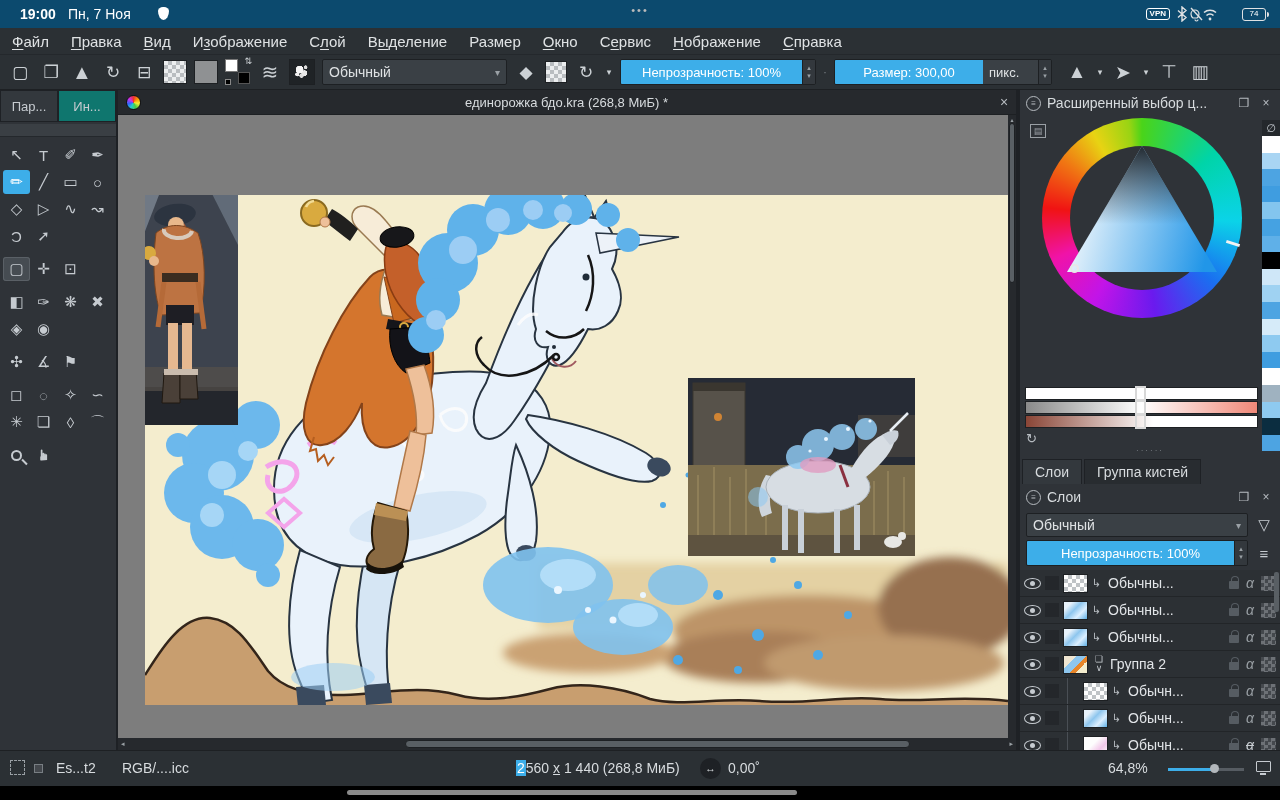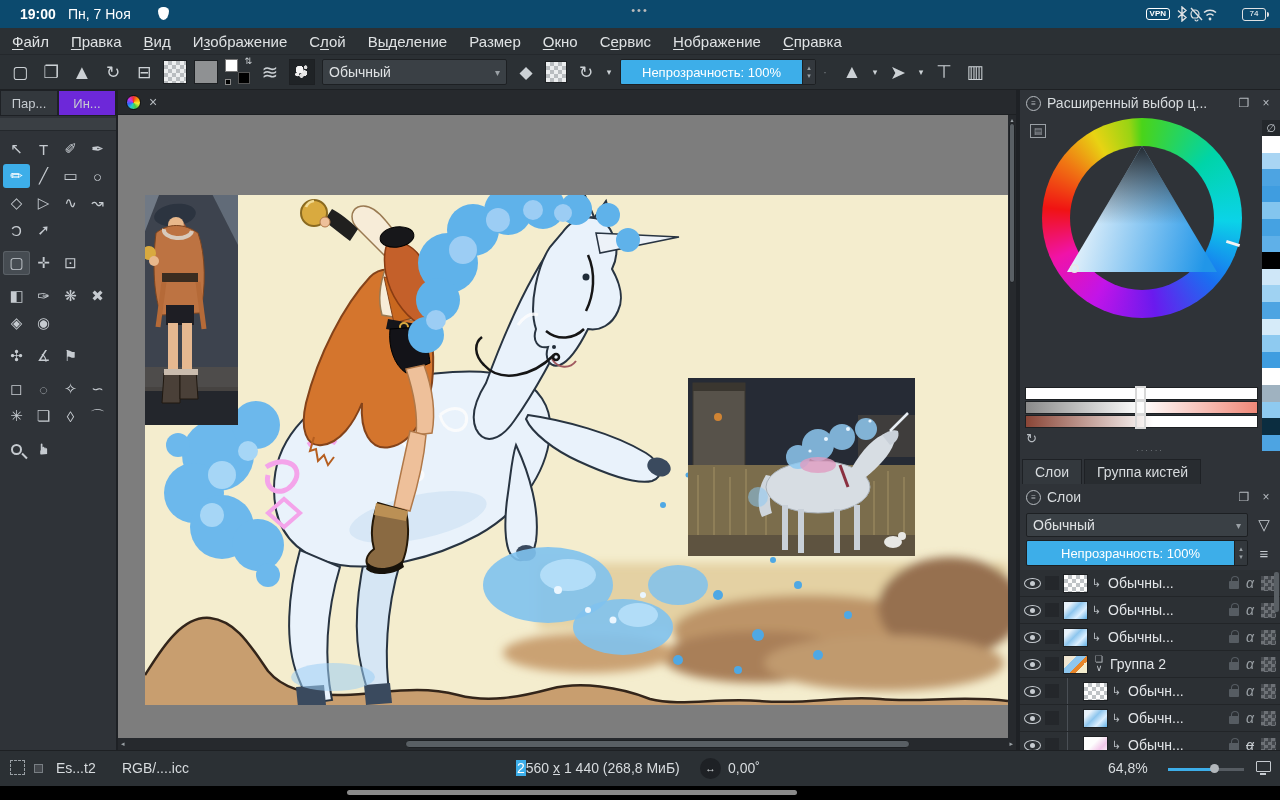--- a/index.html
+++ b/index.html
@@ -42,22 +42,22 @@
   .drop{height:26px;background:#3a4045;border:1px solid #1d2023;border-radius:2px;display:flex;align-items:center;color:#dfe2e4;font-size:14px;padding:0 6px;gap:6px;}
   .drop .car{margin-left:auto;color:#9aa0a5;font-size:10px;}
   .sliderw{position:relative;height:26px;border:1px solid #1d2023;border-radius:2px;background:#3a4045;display:flex;align-items:stretch;overflow:hidden;flex:0 0 auto;}
   .sliderw .fill{background:#3daee9;color:#fff;font-size:13px;display:flex;align-items:center;justify-content:center;}
   .sliderw .suffix{color:#dfe2e4;font-size:13px;display:flex;align-items:center;padding:0 6px;}
   .spin{width:13px;display:flex;flex-direction:column;align-items:center;justify-content:center;color:#9aa0a5;font-size:7px;line-height:1.1;background:#33383d;border-left:1px solid #1d2023;}
   .sepdot{color:#787e83;font-size:12px;}
 
   
   #ldock{position:absolute;left:0;top:90px;width:118px;height:662px;background:#2f3338;border-right:2px solid #1e2125;}
-  #ldock .tabs{display:flex;height:26px;}
-  #ldock .dtab{flex:1;background:#6d28d9;border:1px solid #1e2125;color:#c6cbd0;font-size:13px;display:flex;align-items:center;justify-content:center;}
+  #ldock .tabs{display:flex;height:32px;}
+  #ldock .dtab{flex:1;background:#0f766e;border:1px solid #1e2125;color:#c6cbd0;font-size:13px;display:flex;align-items:center;justify-content:center;}
   #ldock .dtab.on{background:#33383d;}
   #ldock .strip{height:13px;background:#3a3f44;border-bottom:1px solid #24282c;margin:2px 0 6px 0;}
   .trow{display:flex;padding:0 3px;margin-bottom:3px;}
   .trow.gap{margin-top:9px;}
   .tool{width:27px;height:24px;display:flex;align-items:center;justify-content:center;color:#c6cbd0;font-size:15px;border-radius:3px;}
   .tool.on{background:#3daee9;color:#fff;}
   .tool.on2{background:#464c52;box-shadow:inset 0 0 0 1px #5a6066;}
   .rot90{display:inline-block;transform:rotate(-90deg);}
   .magni{position:relative;width:11px;height:11px;border:2px solid #c6cbd0;border-radius:50%;}
   .magni::after{content:"";position:absolute;left:8px;top:9px;width:7px;height:2px;background:#c6cbd0;transform:rotate(45deg);}
@@ -224,20 +224,28 @@
     <span class="tb">↻</span>
     <span class="tb" style="width:8px;font-size:9px;">▾</span>
     <span class="sliderw" style="width:196px;">
       <span class="fill" style="flex:1;">Непрозрачность: 100%</span>
       <span class="spin">
           <span>▴</span>
           <span>▾</span>
         </span>
     </span>
     <span class="sepdot">·</span>
+    <span class="sliderw" style="width:218px;">
+      <span class="fill" style="width:148px;">Размер: 300,00</span>
+      <span class="suffix">пикс.</span>
+      <span class="spin" style="margin-left:auto;">
+          <span>▴</span>
+          <span>▾</span>
+        </span>
+    </span>
     <span class="tb" style="font-size:19px;margin-left:6px;">▲</span>
     <span class="tb" style="width:8px;font-size:9px;">▾</span>
     <span class="tb" style="font-size:19px;">➤</span>
     <span class="tb" style="width:8px;font-size:9px;">▾</span>
     <span class="tb" style="font-size:18px;">⊤</span>
     <span class="tb" style="font-size:18px;">▥</span>
   </div>
 
   <div id="ldock">
     <div class="tabs">
@@ -304,20 +312,21 @@
           <span class="magni"></span>
         </span>
       <span class="tool">
           <span class="rot90">☛</span>
         </span>
     </div>
   </div>
 
   <div id="tabbar">
     <span class="kicon"></span>
+    <span class="ttl">единорожка бдо.kra (268,8 МиБ) *</span>
     <span class="close">×</span>
   </div>
 
   <div id="canvaswrap">
     <svg width="890" height="623" viewBox="0 0 890 623">
       <defs>
         <clipPath id="dc">
             <rect x="27" y="80" width="863" height="510"></rect>
           </clipPath>
         <filter id="b" x="-20%" y="-20%" width="140%" height="140%">

